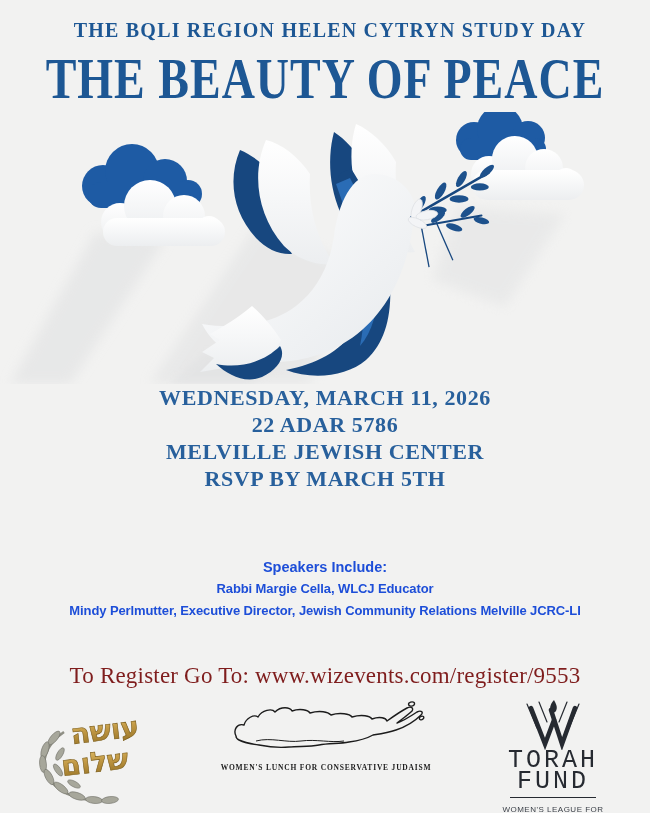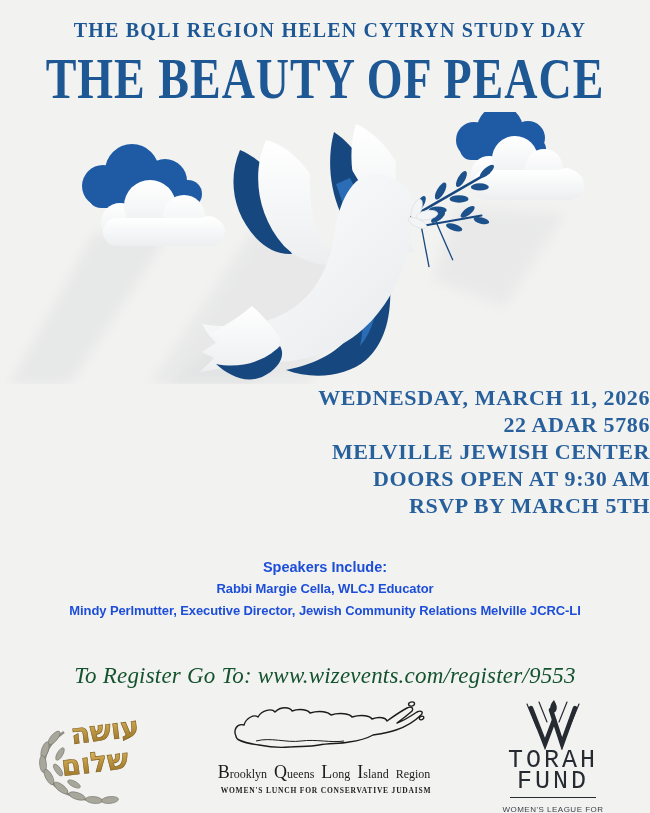--- a/index.html
+++ b/index.html
@@ -14,31 +14,31 @@
     color:#1d5794;white-space:nowrap;padding-left:10px;
   }
   .title{
     top:47px;font-size:46px;font-weight:bold;letter-spacing:1px;
     color:#1d5794;white-space:nowrap;
     transform:scaleY(1.22);transform-origin:center top;
   }
   .art{position:absolute;top:112px;left:0;}
   .details{
     top:384px;font-size:22px;line-height:27px;font-weight:bold;
-    letter-spacing:0.6px;color:#28609c;white-space:nowrap;text-align:right;
+    letter-spacing:0.6px;color:#28609c;white-space:nowrap;
   }
   .speakers{
     top:556px;font-family:"Liberation Sans", sans-serif;font-weight:bold;
     color:#1d4ed8;line-height:22px;white-space:nowrap;
   }
   .speakers .sp-head{font-size:14.5px;}
   .speakers .sp-line{font-size:13px;letter-spacing:-0.1px;}
   .register{
-    top:663px;font-size:23px;color:#14532d;letter-spacing:0.2px;
-    font-weight:normal;white-space:nowrap;font-style:italic;
+    top:663px;font-size:23px;color:#7f1d1d;letter-spacing:0.2px;
+    font-weight:normal;white-space:nowrap;
   }
   .footer{position:absolute;top:698px;left:0;right:0;height:115px;}
   .logo{position:absolute;display:flex;flex-direction:column;align-items:center;color:#1c1c1c;}
   .logo-pin{left:30px;top:4px;width:132px;}
   .logo-bqli{left:218px;top:2px;width:216px;}
   .logo-torah{left:492px;top:0;width:122px;color:#262a31;}
   .bqli-name{font-family:"Liberation Serif",serif;font-size:12px;margin-top:2px;white-space:nowrap;}
   .bqli-name .ini{font-size:18px;}
   .bqli-name .w{margin-right:4px;}
   .bqli-tag{font-family:"Liberation Serif",serif;font-weight:bold;font-size:7.5px;letter-spacing:0.8px;margin-top:3px;white-space:nowrap;}
@@ -157,21 +157,20 @@
       <ellipse cx="16" cy="6" rx="11" ry="4.5" transform="rotate(20 16 6)"></ellipse>
       <ellipse cx="4" cy="8" rx="10" ry="4" transform="rotate(55 4 8)"></ellipse>
     </g>
   </g>
 </svg>
 
 <div class="center details">
   <div>WEDNESDAY, MARCH 11, 2026</div>
   <div>22 ADAR 5786</div>
   <div>MELVILLE JEWISH CENTER</div>
-  <div>DOORS OPEN AT 9:30 AM</div>
   <div>RSVP BY MARCH 5TH</div>
 </div>
 
 <div class="center speakers">
   <div class="sp-head">Speakers Include:</div>
   <div class="sp-line">Rabbi Margie Cella, WLCJ Educator</div>
   <div class="sp-line">Mindy Perlmutter, Executive Director, Jewish Community Relations Melville JCRC-LI</div>
 </div>
 
 <div class="center register">To Register Go To: www.wizevents.com/register/9553</div>
@@ -208,27 +207,20 @@
 
   <div class="logo logo-bqli">
     <svg width="206" height="60" viewBox="0 0 200 60">
       <g stroke="#1c1c1c" stroke-width="1.4" fill="none" stroke-linejoin="round">
         <path d="M10,36 C7,30 11,23 18,25 C20,18 28,14 32,17 C36,10 46,8 49,12 C55,6 64,7 66,11 C74,8 82,10 84,13 C94,10 102,12 105,15 C114,12 124,14 126,17 C136,14 144,16 146,19 C154,16 160,18 161,21 C168,16 175,11 181,8 C185,6 188,8 186,11 C182,15 176,19 171,23 C177,21 185,16 191,12 C195,10 198,12 195,15 C189,21 179,27 170,30 C162,33 154,34 147,35 C140,39 131,41 123,42 C113,44 103,43 93,45 C83,47 73,46 63,47 C53,48 43,47 33,45 C25,44 17,42 13,40 C11,39 10,37 10,36 Z"></path>
         <path d="M30,41 C45,37 60,43 75,41 C90,39 105,43 118,41" stroke-width="1"></path>
         <path d="M183,3 C186,1 190,2 188,5 C186,7 181,6 183,3 Z"></path>
         <path d="M194,17 C197,15 199,17 197,19 C195,21 192,19 194,17 Z"></path>
       </g>
     </svg>
-    <div class="bqli-name">
-      <span class="w"><span class="ini">B</span><span>rooklyn</span></span>
-      <span class="w"><span class="ini">Q</span><span>ueens</span></span>
-      <span class="w"><span class="ini">L</span><span>ong</span></span>
-      <span class="w"><span class="ini">I</span><span>sland</span></span>
-      <span class="w">Region</span>
-    </div>
     <div class="bqli-tag">WOMEN'S LUNCH FOR CONSERVATIVE JUDAISM</div>
   </div>
 
   <div class="logo logo-torah">
     <svg width="64" height="52" viewBox="0 0 64 52">
       <g stroke="#262a31" fill="none" stroke-linecap="round">
         <path d="M10,10 L24,46 L33,22" stroke-width="4.5"></path>
         <path d="M30,12 L41,46 L54,10" stroke-width="4.5"></path>
         <path d="M6,6 L16,30" stroke-width="1.2"></path>
         <path d="M58,6 L48,30" stroke-width="1.2"></path>

